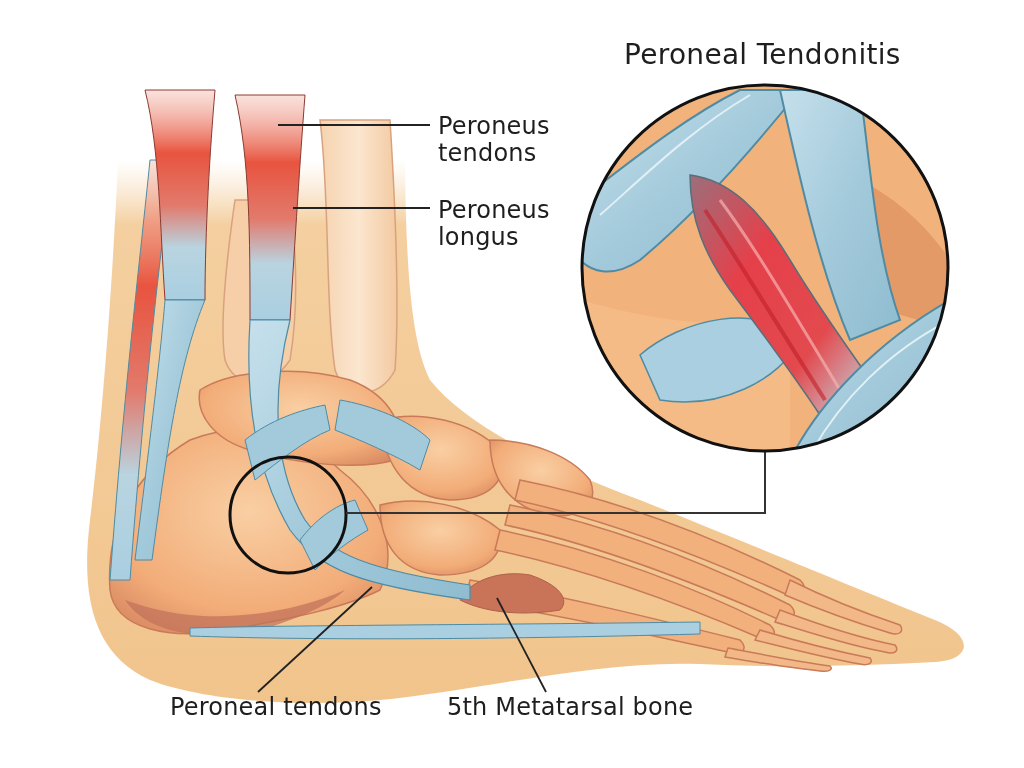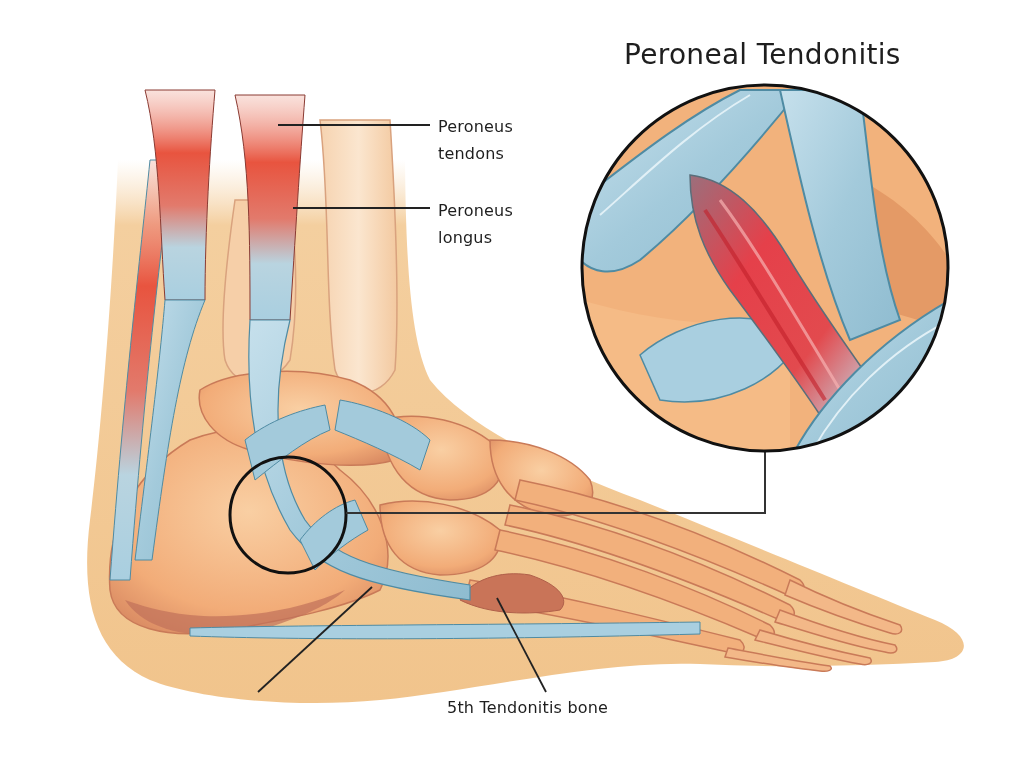--- a/index.html
+++ b/index.html
@@ -1,18 +1,18 @@
 <!DOCTYPE html>
 <html><head>
 <meta charset="utf-8">
 <style>
   html, body { margin: 0; padding: 0; background: #ffffff; }
   body { width: 1024px; height: 768px; position: relative; overflow: hidden; font-family: "Liberation Sans", "DejaVu Sans", sans-serif; }
   #stage { position: absolute; left: 0; top: 0; width: 1024px; height: 708px; }
-  .label { position: absolute; color: #1e1e1e; font-family: "DejaVu Sans", "Liberation Sans", sans-serif; font-size: 16px; line-height: 27px; letter-spacing: 0.2px; }
+  .label { position: absolute; color: #1e1e1e; font-family: "DejaVu Sans", "Liberation Sans", sans-serif; font-size: 24px; line-height: 27px; letter-spacing: 0.2px; }
   .title { position: absolute; color: #1e1e1e; font-family: "DejaVu Sans", "Liberation Sans", sans-serif; font-size: 28px; left: 624px; top: 38px; letter-spacing: 0.3px; }
 </style>
 </head>
 <body>
 
 <div id="stage">
   <svg width="1024" height="768" viewBox="0 0 1024 768">
     <defs>
       <linearGradient id="skinFade" x1="0" y1="0" x2="0" y2="1">
         <stop offset="0" stop-color="#f7dcb9" stop-opacity="0"></stop>
@@ -122,14 +122,15 @@
   <div class="title">Peroneal Tendonitis</div>
 
   <div class="label" style="left:438px; top:113px;">
     <div>Peroneus</div>
     <div>tendons</div>
   </div>
   <div class="label" style="left:438px; top:197px;">
     <div>Peroneus</div>
     <div>longus</div>
   </div>
-  <div class="label" style="left:447px; top:694px;">5th Tendonitis bone</div>
+  <div class="label" style="left:170px; top:694px;">Peroneal tendons</div>
+  <div class="label" style="left:447px; top:694px;">5th Metatarsal bone</div>
 </div>
 
 </body></html>

